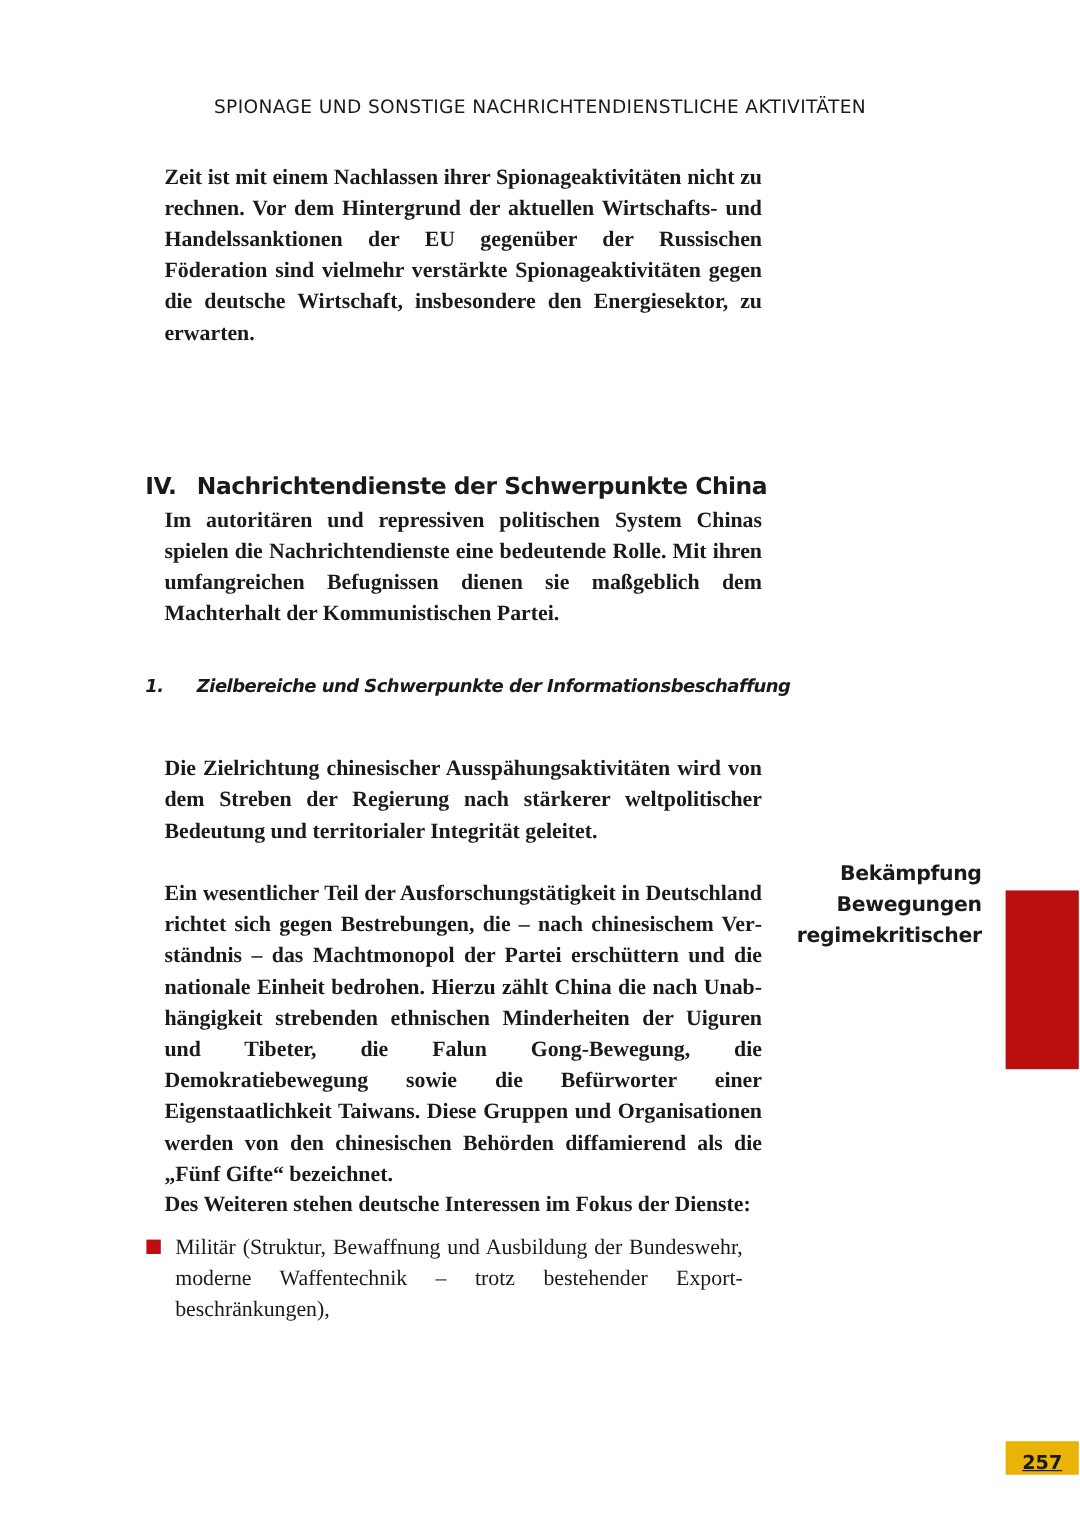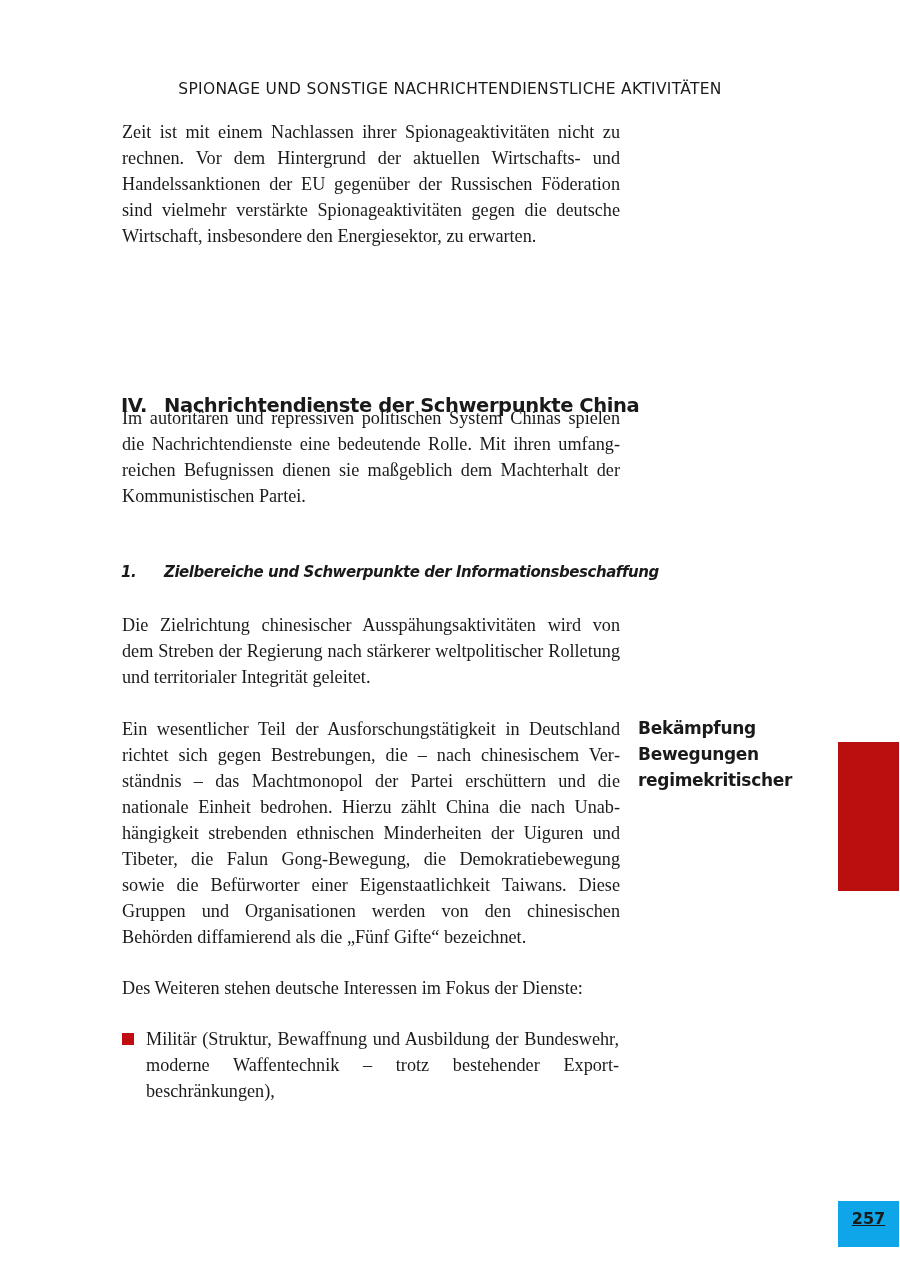--- a/index.html
+++ b/index.html
@@ -9,57 +9,57 @@
     }
     .running-header {
       position: absolute; top: 44px; left: 0; width: 900px; text-align: center;
       font-family: "DejaVu Sans", sans-serif; font-size: 15.5px; letter-spacing: 0.3px;
       color: #1a1a1a;
       margin-top: 36px;
     }
     .body-text {
       position: absolute; left: 121px; width: 498px;
       font-family: "Liberation Serif", serif; font-size: 18.2px; line-height: 26px;
-      text-align: justify; hyphens: manual; margin: 1px;
+      text-align: justify; hyphens: manual; margin: 16px; font-weight: bold;
     }
     .h-section {
       position: absolute; left: 121px; top: 350px;
       font-family: "DejaVu Sans", sans-serif; font-weight: bold; font-size: 19.5px;
       letter-spacing: -0.4px; margin: 0; white-space: nowrap;
     }
     .h-section .num { display: inline-block; width: 43px; margin-top: 44px; }
     .h-sub {
       position: absolute; left: 121px; top: 563px;
       font-family: "DejaVu Sans", sans-serif; font-weight: bold; font-size: 15px;
       letter-spacing: -0.45px; margin: 0; white-space: nowrap; font-style: italic;
     }
     .h-sub .num { display: inline-block; width: 43px; }
     .marginal {
       position: absolute; left: 638px; top: 715px; width: 180px;
       font-family: "DejaVu Sans", sans-serif; font-weight: bold; font-size: 17px;
       line-height: 26px; letter-spacing: -0.3px;
     }
-    .marginal span { display: block; white-space: nowrap; }
+    .marginal span { display: block; white-space: nowrap; text-align: right; }
     .red-tab {
       position: absolute; left: 838px; top: 742px; width: 61px; height: 149px;
       background: #b90f0f;
     }
     .bullet-list {
       position: absolute; left: 121px; top: 1026px; width: 498px;
       list-style: none; margin: 0; padding: 0;
       font-family: "Liberation Serif", serif; font-size: 18.2px; line-height: 26px;
     }
     .bullet-list li { position: relative; padding-left: 25px; text-align: justify; }
     .bullet-list li .marker {
       position: absolute; left: 1px; top: 7px; width: 12px; height: 12px;
       background: #c00d12;
     }
     .page-number {
-      position: absolute; left: 838px; top: 1201px; width: 61px; height: 46px;
-      background: #0ea5e9; text-align: center; line-height: 36px;
+      position: absolute; left: 838px; top: 1201px; width: 61px; height: 28px;
+      background: #eab308; text-align: center; line-height: 36px;
       font-family: "DejaVu Sans", sans-serif; font-weight: bold; font-size: 16px;
       color: #1a1a1a;
       text-decoration: underline;
     }
   </style>
 </head>
 <body>
 
 <div class="running-header">SPIONAGE UND SONSTIGE NACHRICHTENDIENSTLICHE AKTIVITÄTEN</div>
 
@@ -68,21 +68,21 @@
 <h2 class="h-section">
   <span class="num">IV.</span><span>Nachrichtendienste der Schwerpunkte China</span>
 </h2>
 
 <p class="body-text" style="top:404px;">Im autoritären und repressiven politischen System Chinas spielen die Nachrichtendienste eine bedeutende Rolle. Mit ihren umfang­reichen Befugnissen dienen sie maßgeblich dem Machterhalt der Kommunistischen Partei.</p>
 
 <h3 class="h-sub">
   <span class="num">1.</span><span>Zielbereiche und Schwerpunkte der Informationsbeschaffung</span>
 </h3>
 
-<p class="body-text" style="top:611px;">Die Zielrichtung chinesischer Ausspähungsaktivitäten wird von dem Streben der Regierung nach stärkerer weltpolitischer Rolle­tung und territorialer Integrität geleitet.</p>
+<p class="body-text" style="top:611px;">Die Zielrichtung chinesischer Ausspähungsaktivitäten wird von dem Streben der Regierung nach stärkerer weltpolitischer Bedeu­tung und territorialer Integrität geleitet.</p>
 
 <p class="body-text" style="top:715px;">Ein wesentlicher Teil der Ausforschungstätigkeit in Deutschland richtet sich gegen Bestrebungen, die – nach chinesischem Ver­ständnis – das Machtmonopol der Partei erschüttern und die nationale Einheit bedrohen. Hierzu zählt China die nach Unab­hängigkeit strebenden ethnischen Minderheiten der Uiguren und Tibeter, die Falun Gong-Bewegung, die Demokratiebewegung sowie die Befürworter einer Eigenstaatlichkeit Taiwans. Diese Gruppen und Organisationen werden von den chinesischen Behörden diffamierend als die „Fünf Gifte“ bezeichnet.</p>
 
 <div class="marginal">
   <span>Bekämpfung</span>
   <span>Bewegungen</span>
   <span>regimekritischer</span>
 </div>
 
 <div class="red-tab"></div>

